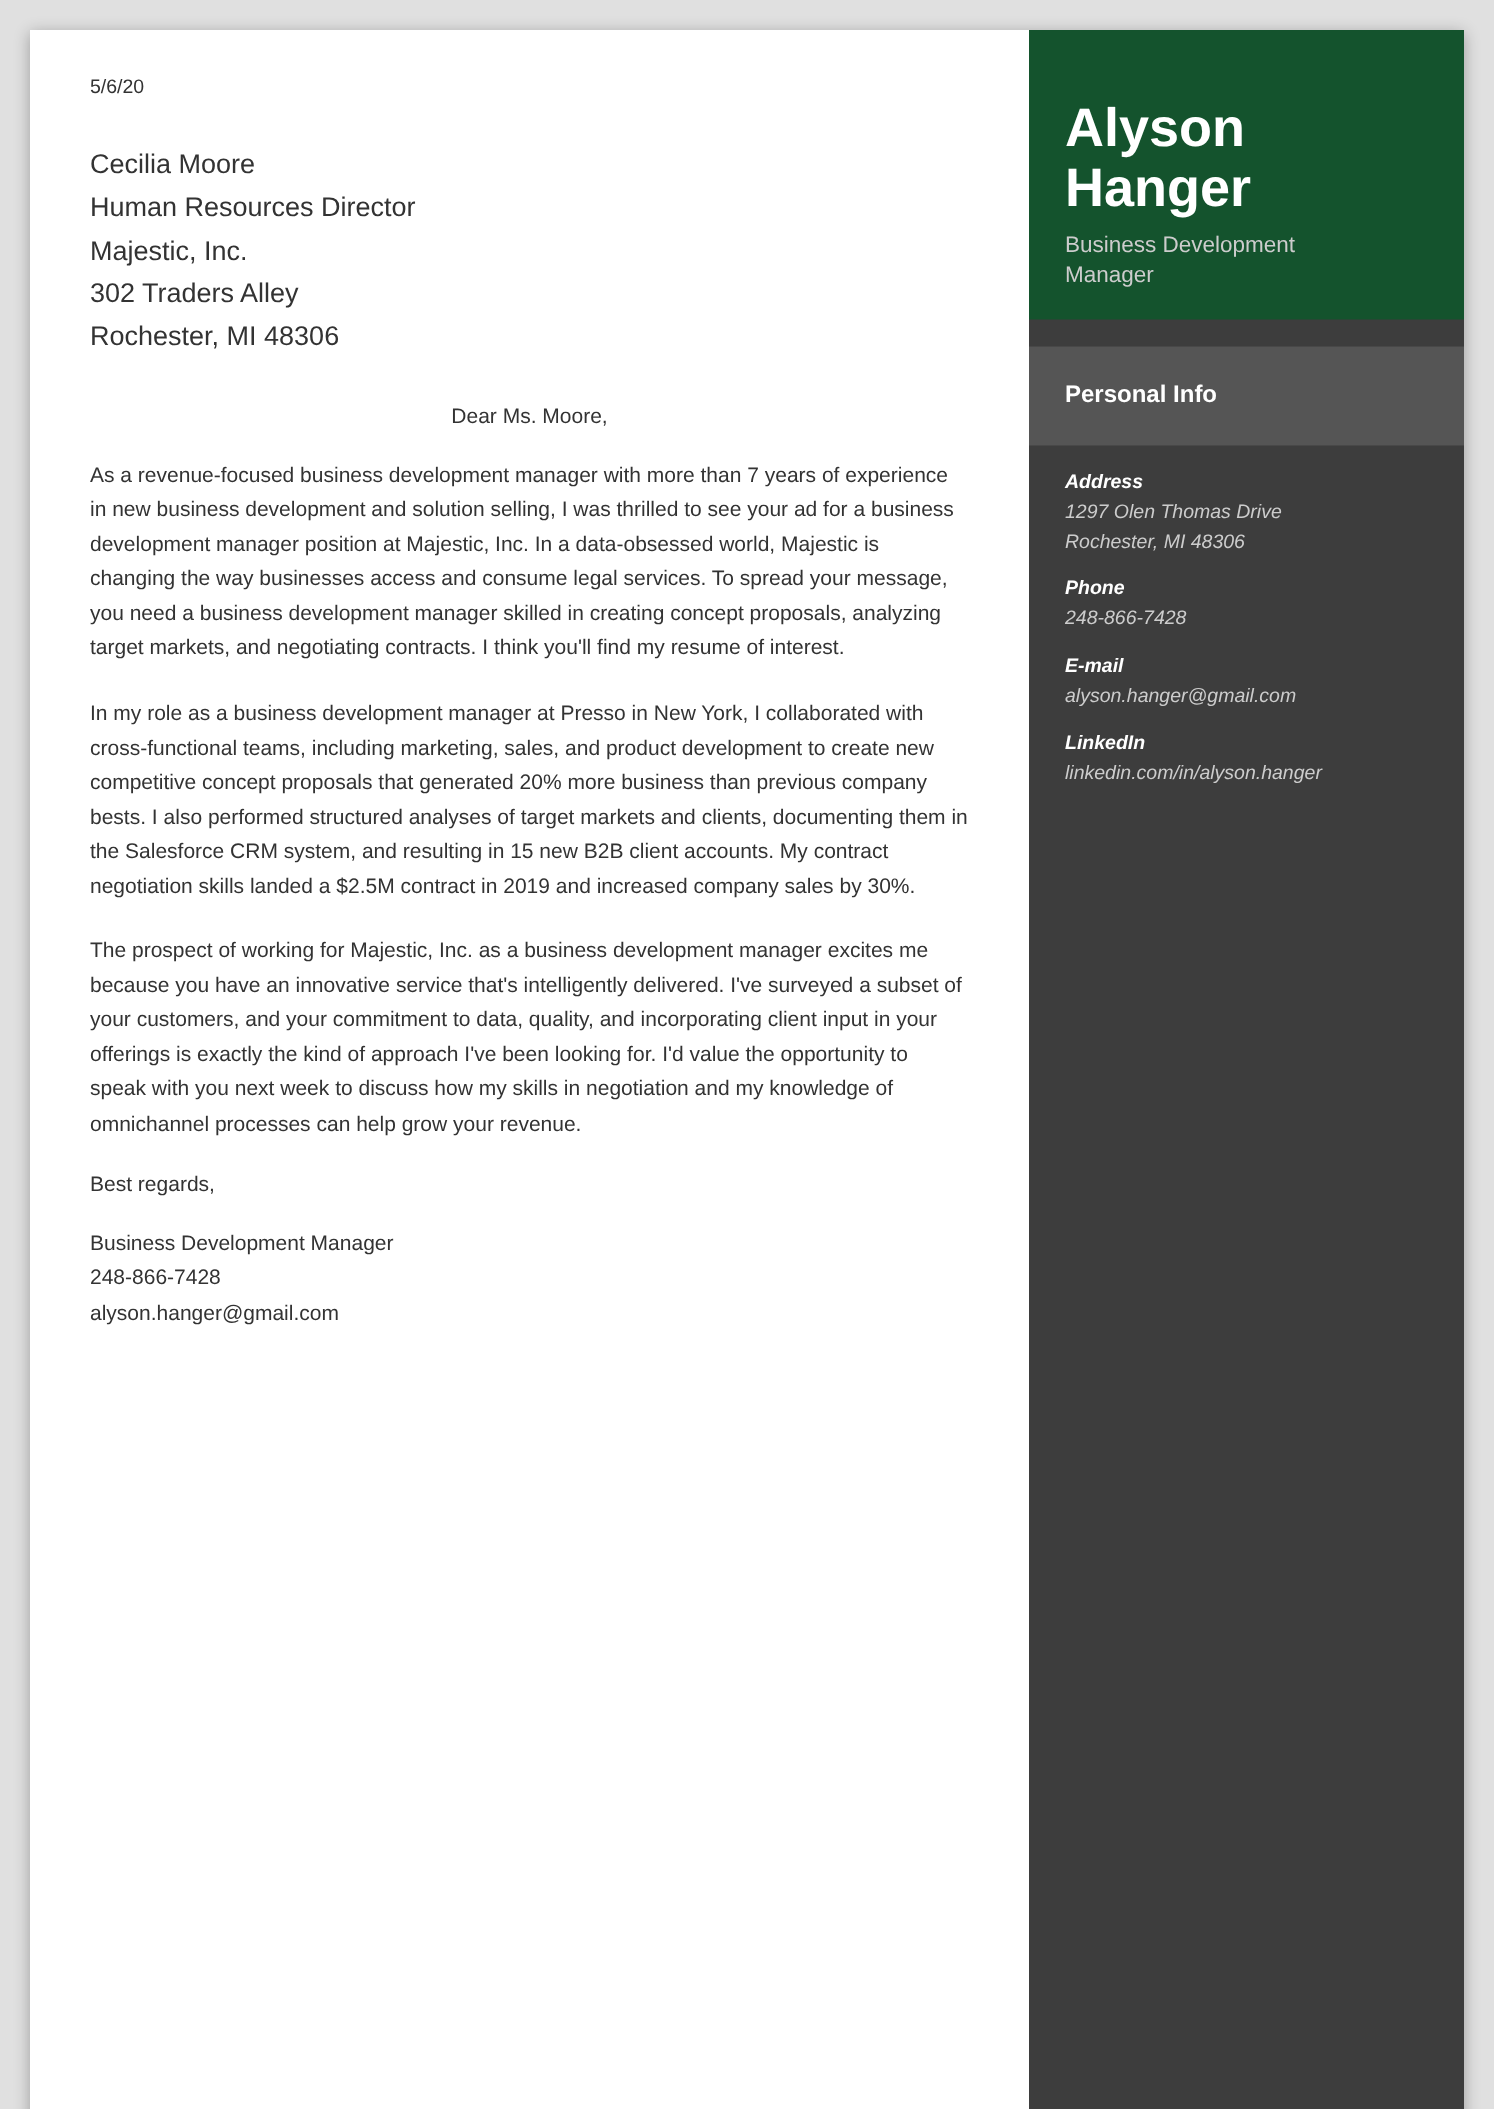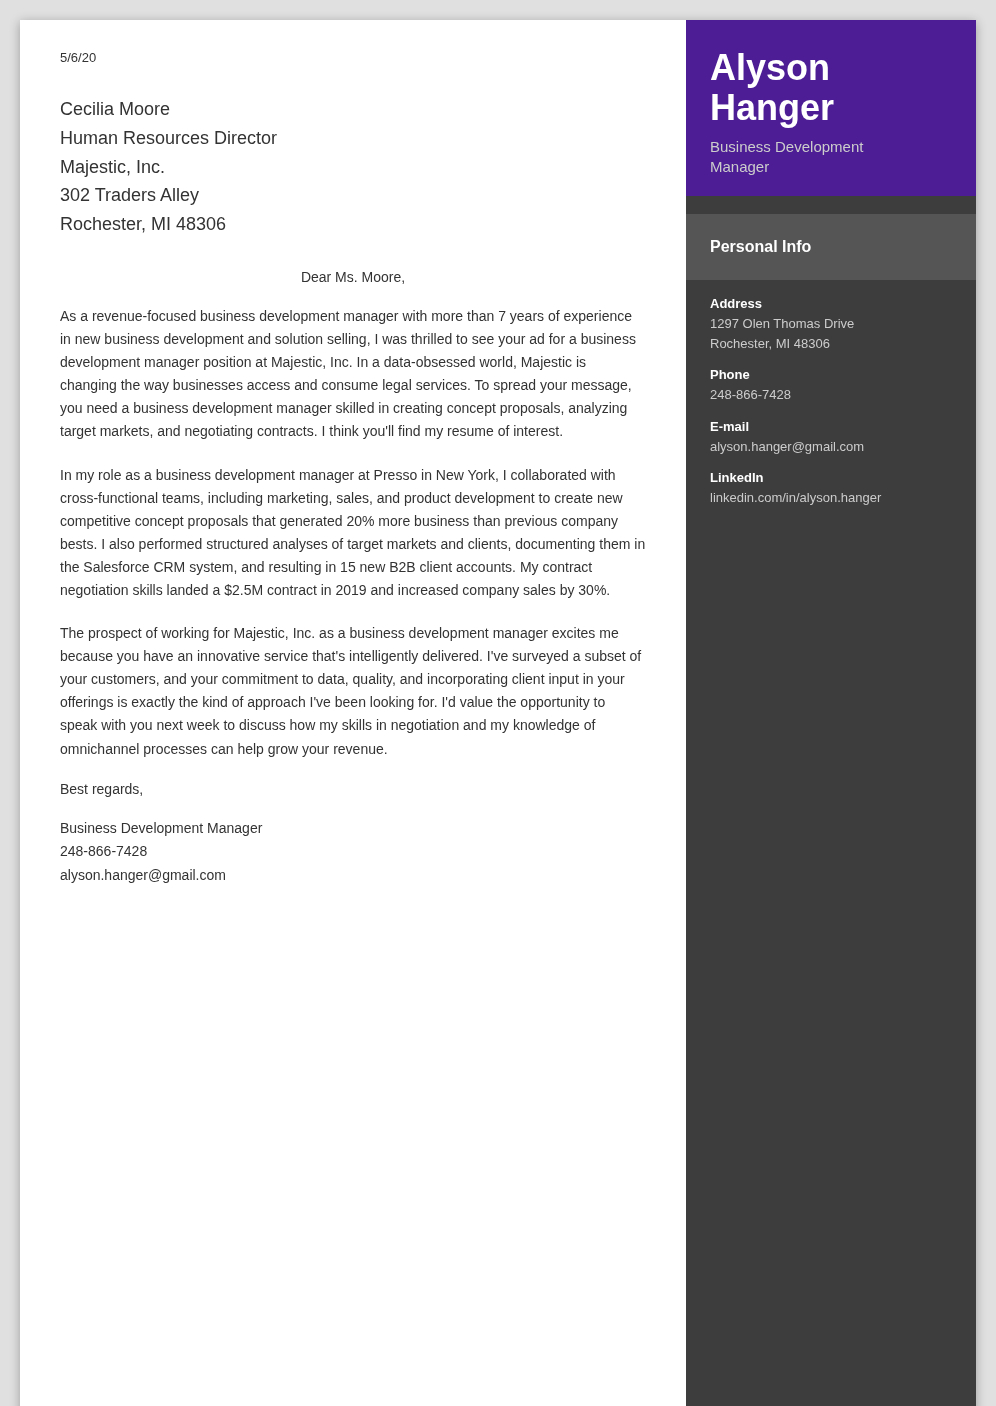--- a/index.html
+++ b/index.html
@@ -77,22 +77,22 @@
     }
 
     .signature {
       font-size: 14px;
       color: #333;
       line-height: 1.7;
     }
 
     
     .right-header {
-      background: #4c1d95;
-      padding: 28px 24px 20px 24px;
+      background: #14532d;
+      padding: 45px 24px 20px 24px;
     }
 
     .candidate-name {
       font-size: 36px;
       font-weight: bold;
       color: white;
       line-height: 1.1;
       margin-bottom: 10px;
     }
 
@@ -112,20 +112,21 @@
       background: #555555;
       color: white;
       font-size: 16px;
       font-weight: bold;
       padding: 24px 24px;
       margin: 0 -24px 16px -24px;
     }
 
     .info-block {
       margin-bottom: 14px;
+      font-style: italic;
     }
 
     .info-label {
       font-weight: bold;
       font-size: 13px;
       color: white;
       margin-bottom: 3px;
     }
 
     .info-value {

